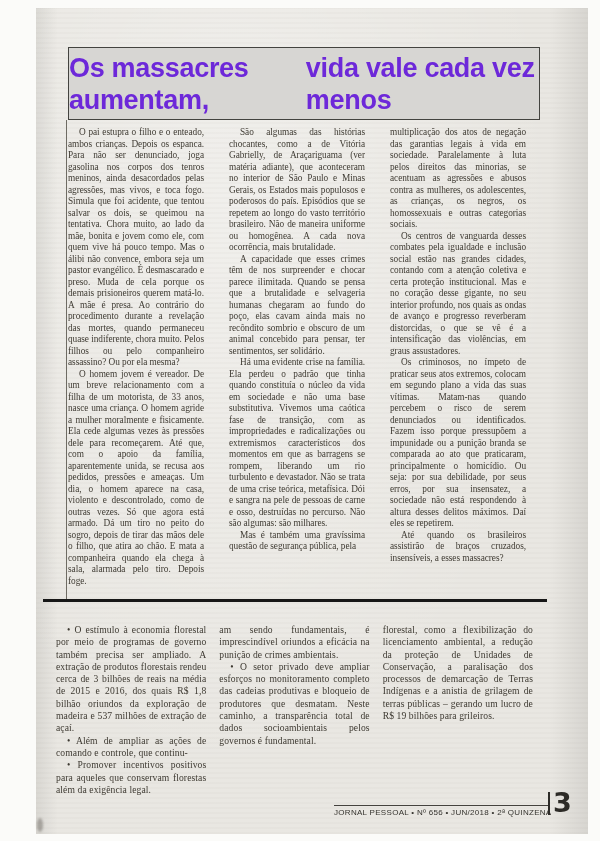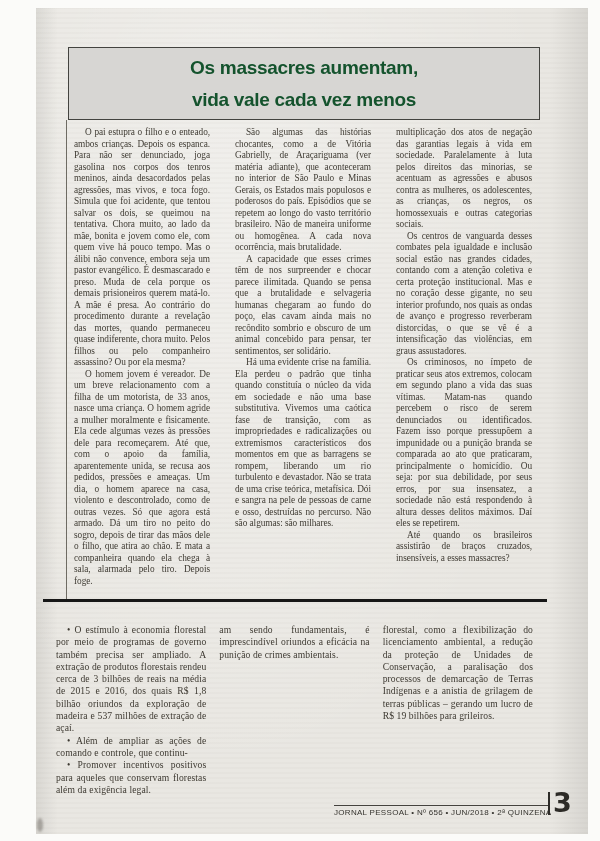--- a/index.html
+++ b/index.html
@@ -17,30 +17,30 @@
       radial-gradient(ellipse at 35% 25%, rgba(255,255,255,0.35), rgba(255,255,255,0) 65%),
       #e9e7e2;
   }
   .smudge{
     position:absolute;left:37px;top:818px;width:6px;height:14px;
     background:rgba(70,64,56,0.35);border-radius:50%;filter:blur(1px);
   }
   .headline-box{
     position:absolute;left:68px;top:47px;width:472px;height:73px;
     background:#d7d6d3;border:1.5px solid #43433f;box-sizing:border-box;
-    display:flex;flex-direction:column;justify-content:center;align-items:center;
+    display:flex;justify-content:center;align-items:center;
     font-family:"Liberation Sans","DejaVu Sans",sans-serif;
-    font-size:19px;line-height:32px;font-weight:600;letter-spacing:-0.3px;
-    color:#14532d;
+    font-size:27px;line-height:32px;font-weight:600;letter-spacing:-0.3px;
+    color:#6d28d9;
   }
   .left-rule{
     position:absolute;left:66px;top:120px;width:1px;height:481px;background:#6e6b63;
   }
   .article{
-    position:absolute;left:74px;top:127px;width:458px;height:473px;
+    position:absolute;left:68px;top:127px;width:458px;height:473px;
     display:flex;gap:25px;
   }
   .article .col{
     flex:1;overflow:hidden;height:100%;
     font-size:9.3px;line-height:11.5px;letter-spacing:-0.05px;
     color:#3f3b33;text-align:justify;
   }
   .report{
     position:absolute;left:56px;top:624px;width:477px;height:179px;
     display:flex;gap:13px;
@@ -88,39 +88,41 @@
 
 <div class="article">
   <div class="col">
     <p class="ind">O pai estupra o filho e o enteado, ambos crianças. Depois os espanca. Para não ser denunciado, joga gasolina nos corpos dos tenros meninos, ainda desacordados pelas agressões, mas vivos, e toca fogo. Simula que foi acidente, que tentou salvar os dois, se queimou na tentativa. Chora muito, ao lado da mãe, bonita e jovem como ele, com quem vive há pouco tempo. Mas o álibi não convence, embora seja um pastor evangélico. É desmascarado e preso. Muda de cela porque os demais prisioneiros querem matá-lo. A mãe é presa. Ao contrário do procedimento durante a revelação das mortes, quando permaneceu quase indiferente, chora muito. Pelos filhos ou pelo companheiro assassino? Ou por ela mesma?</p>
     <p class="ind">O homem jovem é vereador. De um breve relacionamento com a filha de um motorista, de 33 anos, nasce uma criança. O homem agride a mulher moralmente e fisicamente. Ela cede algumas vezes às pressões dele para recomeçarem. Até que, com o apoio da família, aparentemente unida, se recusa aos pedidos, pressões e ameaças. Um dia, o homem aparece na casa, violento e descontrolado, como de outras vezes. Só que agora está armado. Dá um tiro no peito do sogro, depois de tirar das mãos dele o filho, que atira ao chão. E mata a companheira quando ela chega à sala, alarmada pelo tiro. Depois foge.</p>
   </div>
   <div class="col">
     <p class="ind">São algumas das histórias chocantes, como a de Vitória Gabrielly, de Araçariguama (ver matéria adiante), que aconteceram no interior de São Paulo e Minas Gerais, os Estados mais populosos e poderosos do país. Episódios que se repetem ao longo do vasto território brasileiro. Não de maneira uniforme ou homogênea. A cada nova ocorrência, mais brutalidade.</p>
     <p class="ind">A capacidade que esses crimes têm de nos surpreender e chocar parece ilimitada. Quando se pensa que a brutalidade e selvageria humanas chegaram ao fundo do poço, elas cavam ainda mais no recôndito sombrio e obscuro de um animal concebido para pensar, ter sentimentos, ser solidário.</p>
     <p class="ind">Há uma evidente crise na família. Ela perdeu o padrão que tinha quando constituía o núcleo da vida em sociedade e não uma base substitutiva. Vivemos uma caótica fase de transição, com as impropriedades e radicalizações ou extremismos característicos dos momentos em que as barragens se rompem, liberando um rio turbulento e devastador. Não se trata de uma crise teórica, metafísica. Dói e sangra na pele de pessoas de carne e osso, destruídas no percurso. Não são algumas: são milhares.</p>
+    <p class="ind">Mas é também uma gravíssima questão de segurança pública, pela</p>
   </div>
   <div class="col">
     <p class="cont">multiplicação dos atos de negação das garantias legais à vida em sociedade. Paralelamente à luta pelos direitos das minorias, se acentuam as agressões e abusos contra as mulheres, os adolescentes, as crianças, os negros, os homossexuais e outras categorias sociais.</p>
     <p class="ind">Os centros de vanguarda desses combates pela igualdade e inclusão social estão nas grandes cidades, contando com a atenção coletiva e certa proteção institucional. Mas e no coração desse gigante, no seu interior profundo, nos quais as ondas de avanço e progresso reverberam distorcidas, o que se vê é a intensificação das violências, em graus assustadores.</p>
     <p class="ind">Os criminosos, no ímpeto de praticar seus atos extremos, colocam em segundo plano a vida das suas vítimas. Matam-nas quando percebem o risco de serem denunciados ou identificados. Fazem isso porque pressupõem a impunidade ou a punição branda se comparada ao ato que praticaram, principalmente o homicídio. Ou seja: por sua debilidade, por seus erros, por sua insensatez, a sociedade não está respondendo à altura desses delitos máximos. Daí eles se repetirem.</p>
     <p class="ind">Até quando os brasileiros assistirão de braços cruzados, insensíveis, a esses massacres?</p>
   </div>
 </div>
 
 <div class="thick-rule"></div>
 
 <div class="report">
   <div class="col">
     <p class="ind">• O estímulo à economia florestal por meio de programas de governo também precisa ser ampliado. A extração de produtos florestais rendeu cerca de 3 bilhões de reais na média de 2015 e 2016, dos quais R$ 1,8 bilhão oriundos da exploração de madeira e 537 milhões de extração de açaí.</p>
     <p class="ind">• Além de ampliar as ações de comando e controle, que continu-</p>
     <p class="ind">• Promover incentivos positivos para aqueles que conservam florestas além da exigência legal.</p>
   </div>
   <div class="col">
     <p class="cont">am sendo fundamentais, é imprescindível oriundos a eficácia na punição de crimes ambientais.</p>
+    <p class="ind">• O setor privado deve ampliar esforços no monitoramento completo das cadeias produtivas e bloqueio de produtores que desmatam. Neste caminho, a transparência total de dados socioambientais pelos governos é fundamental.</p>
   </div>
   <div class="col">
     <p class="cont">florestal, como a flexibilização do licenciamento ambiental, a redução da proteção de Unidades de Conservação, a paralisação dos processos de demarcação de Terras Indígenas e a anistia de grilagem de terras públicas – gerando um lucro de R$ 19 bilhões para grileiros.</p>
   </div>
 </div>
 
 <div class="footer-rule"></div>
 <div class="footer-text">JORNAL PESSOAL • Nº 656 • JUN/2018 • 2ª QUINZENA</div>
 <div class="footer-tick"></div>
 <div class="page-number">3</div>

